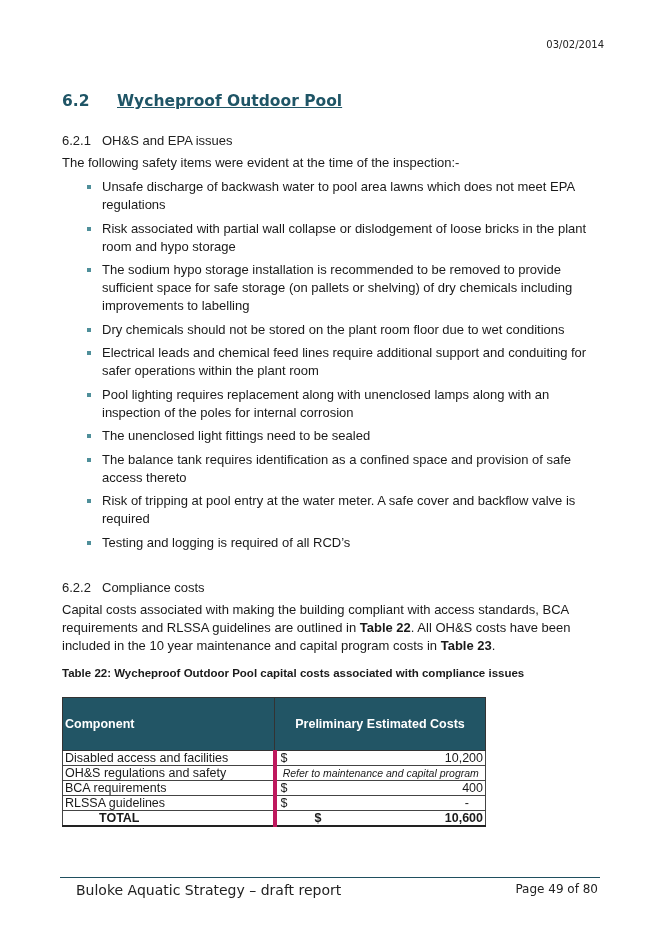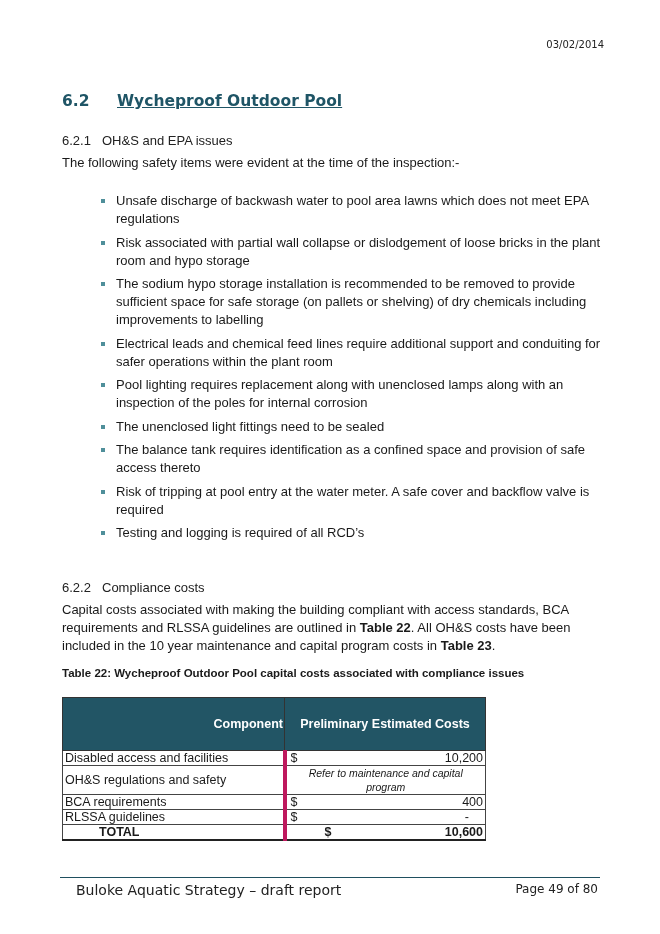--- a/index.html
+++ b/index.html
@@ -3,27 +3,27 @@
 <meta charset="utf-8">
 <style>
   html, body { margin: 0; padding: 0; background: #ffffff; }
   body { width: 660px; height: 934px; position: relative; overflow: hidden; font-family: "Liberation Sans", sans-serif; color: #1a1a1a; }
   .date { position: absolute; top: 39px; right: 56px; font-size: 10px; font-family: "DejaVu Sans", sans-serif; color: #222; }
   .h2 { position: absolute; top: 92px; left: 62px; font-size: 15.5px; font-weight: bold; color: #1f5566; font-family: "DejaVu Sans", sans-serif; text-decoration: underline; }
   .h2 .num { display: inline-block; width: 55px; }
   .h3 { position: absolute; left: 62px; font-size: 13px; font-weight: normal; color: #222; }
   .h3 .num { display: inline-block; width: 40px; }
   .para { position: absolute; left: 62px; width: 540px; font-size: 13px; line-height: 18px; color: #1a1a1a; }
-  ul.bullets { position: absolute; top: 178px; left: 62px; width: 540px; margin: 14px; padding: 0; list-style: none; }
+  ul.bullets { position: absolute; top: 178px; left: 62px; width: 540px; margin: 0; padding: 0; list-style: none; }
   ul.bullets li { position: relative; padding-left: 40px; font-size: 13px; line-height: 18px; margin-bottom: 5.5px; }
   ul.bullets li .bullet { position: absolute; left: 25px; top: 7px; width: 4px; height: 4px; background: #4f8f9a; }
   .caption { position: absolute; top: 667px; left: 62px; font-size: 11.5px; font-weight: bold; color: #1a1a1a; }
   table.costs { position: absolute; top: 697px; left: 62px; border-collapse: collapse; font-size: 12.5px; width: 424px; }
   table.costs th { background: #225565; color: #ffffff; font-weight: bold; height: 50px; border: 1px solid #333; font-size: 12.5px; }
-  table.costs th.comp { text-align: right; padding-left: 12px; width: 208px; }
+  table.costs th.comp { text-align: left; padding-left: 2px; width: 208px; }
   table.costs th.cost { text-align: center; }
   table.costs td { border-top: 1px solid #444; border-bottom: 1px solid #444; height: 14px; padding: 0 2px; line-height: 14px; }
   table.costs td.label { border-left: 1px solid #444; border-right: 4px solid #be185d; }
   table.costs td.val { border-right: 1px solid #444; }
   .val-wrap { display: flex; justify-content: space-between; }
   .val-wrap .dollar { padding-left: 2px; }
   .note { font-style: italic; font-size: 10.5px; text-align: center; display: block; }
   tr.total td { font-weight: bold; border-bottom: 2px solid #222; padding-left: 36px; }
   .footer-line { position: absolute; top: 877px; left: 60px; width: 540px; height: 1px; background: #1f4f5f; }
   .footer-left { position: absolute; top: 882px; left: 76px; font-size: 14px; font-family: "DejaVu Sans", sans-serif; color: #222; }
@@ -42,20 +42,21 @@
 <div class="h3" style="top:133px;">
   <span class="num">6.2.1</span><span>OH&amp;S and EPA issues</span>
 </div>
 
 <div class="para" style="top:154px;">The following safety items were evident at the time of the inspection:-</div>
 
 <ul class="bullets">
   <li><span class="bullet"></span><span>Unsafe discharge of backwash water to pool area lawns which does not meet EPA regulations</span></li>
   <li><span class="bullet"></span><span>Risk associated with partial wall collapse or dislodgement of loose bricks in the plant room and hypo storage</span></li>
   <li><span class="bullet"></span><span>The sodium hypo storage installation is recommended to be removed to provide sufficient space for safe storage (on pallets or shelving) of dry chemicals including improvements to labelling</span></li>
+  <li><span class="bullet"></span><span>Dry chemicals should not be stored on the plant room floor due to wet conditions</span></li>
   <li><span class="bullet"></span><span>Electrical leads and chemical feed lines require additional support and conduiting for safer operations within the plant room</span></li>
   <li><span class="bullet"></span><span>Pool lighting requires replacement along with unenclosed lamps along with an inspection of the poles for internal corrosion</span></li>
   <li><span class="bullet"></span><span>The unenclosed light fittings need to be sealed</span></li>
   <li><span class="bullet"></span><span>The balance tank requires identification as a confined space and provision of safe access thereto</span></li>
   <li><span class="bullet"></span><span>Risk of tripping at pool entry at the water meter.  A safe cover and backflow valve is required</span></li>
   <li><span class="bullet"></span><span>Testing and logging is required of all RCD’s</span></li>
 </ul>
 
 <div class="h3" style="top:580px;">
   <span class="num">6.2.2</span><span>Compliance costs</span>

